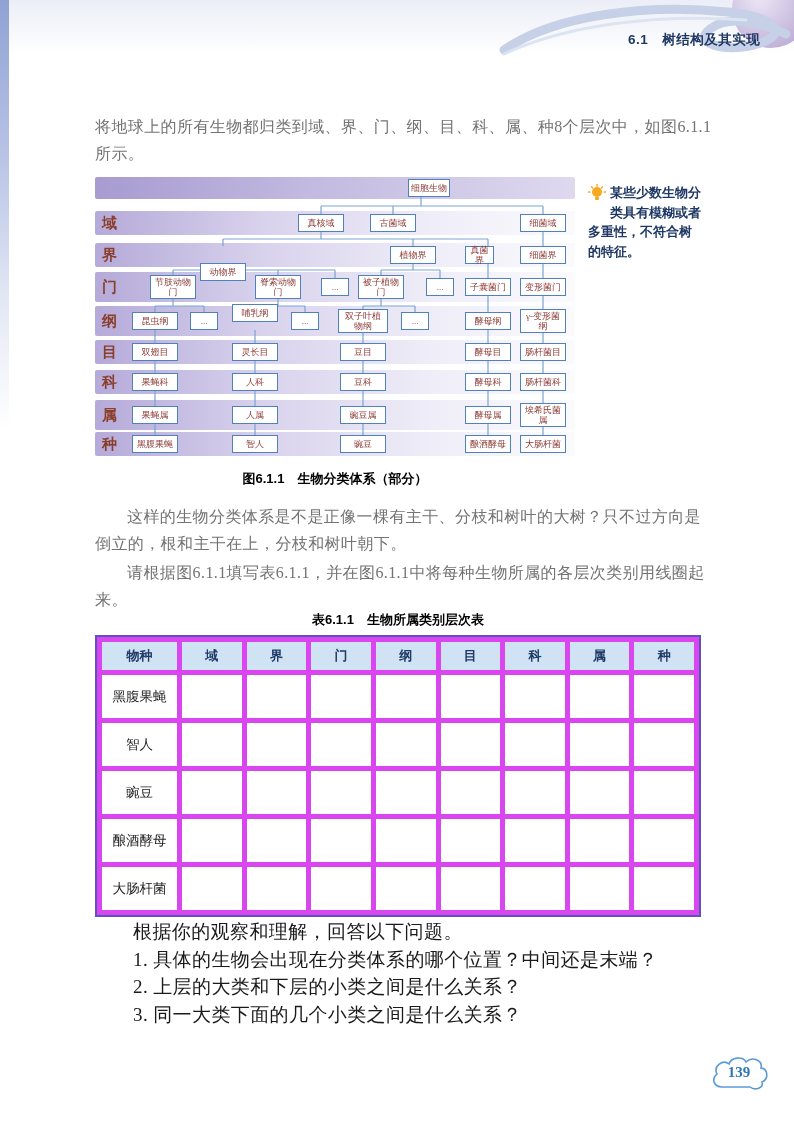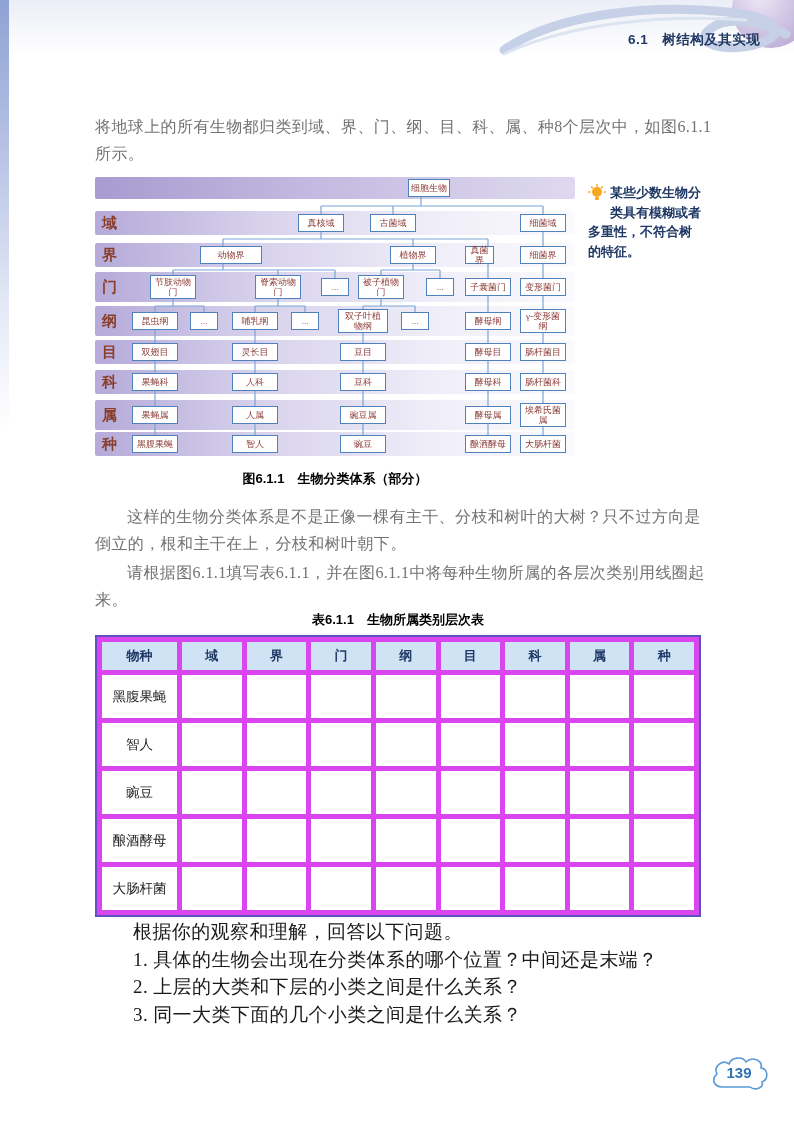--- a/index.html
+++ b/index.html
@@ -82,21 +82,21 @@
     font-family:"Liberation Sans", sans-serif; font-weight:bold; font-size:13px;
   }
   
   .questions { position:absolute; left:95px; top:918px; width:620px;
     font-size:19px; line-height:27.5px; letter-spacing:0.4px; }
   .questions div { text-indent:2em; }
   
   .page-cloud { position:absolute; left:710px; top:1056px; width:58px; height:38px; }
   .page-cloud .num {
     position:absolute; left:0; top:8px; width:58px; text-align:center;
-    font-family:Liberation Sans, sans-serif; font-size:15px; font-weight:bold; color:#2e75b6;
+    font-family:Liberation Serif, serif; font-size:15px; font-weight:bold; color:#2e75b6;
   }
 </style>
 </head>
 <body>
 
 <div class="top-band"></div>
 <div class="corner-sphere"></div>
 <svg class="swoosh" width="296" height="66" viewBox="0 0 296 66">
   <path d="M6,48 C58,12 150,2 230,10 C280,15 292,34 256,43 C224,50 194,41 212,27 C228,14 260,18 288,32" stroke="#c6d0e6" stroke-width="9" fill="none" stroke-linecap="round"></path>
   <path d="M6,52 C70,22 160,12 248,18" stroke="#dde4f1" stroke-width="3" fill="none" stroke-linecap="round"></path>
@@ -140,34 +140,34 @@
   <div class="rowlabel" style="top:137px">纲</div>
   <div class="rowlabel" style="top:168px">目</div>
   <div class="rowlabel" style="top:198px">科</div>
   <div class="rowlabel" style="top:231px">属</div>
   <div class="rowlabel" style="top:260px">种</div>
 
   <div class="node" style="left:313px;top:4px;width:42px">细胞生物</div>
   <div class="node" style="left:203px;top:39px;width:46px">真核域</div>
   <div class="node" style="left:275px;top:39px;width:46px">古菌域</div>
   <div class="node" style="left:425px;top:39px;width:46px">细菌域</div>
-  <div class="node" style="left:105px;top:71px;width:62px">动物界</div>
+  <div class="node" style="left:105px;top:88px;width:46px">动物界</div>
   <div class="node" style="left:295px;top:71px;width:46px">植物界</div>
   <div class="node" style="left:370px;top:71px;width:29px">真菌界</div>
   <div class="node" style="left:425px;top:71px;width:46px">细菌界</div>
   <div class="node" style="left:55px;top:100px;width:46px;height:24px">节肢动物门</div>
   <div class="node" style="left:160px;top:100px;width:46px;height:24px">脊索动物门</div>
   <div class="node" style="left:226px;top:103px;width:28px">...</div>
   <div class="node" style="left:263px;top:100px;width:46px;height:24px">被子植物门</div>
   <div class="node" style="left:331px;top:103px;width:28px">...</div>
   <div class="node" style="left:370px;top:103px;width:46px">子囊菌门</div>
   <div class="node" style="left:425px;top:103px;width:46px">变形菌门</div>
   <div class="node" style="left:37px;top:137px;width:46px">昆虫纲</div>
   <div class="node" style="left:95px;top:137px;width:28px">...</div>
-  <div class="node" style="left:137px;top:137px;width:46px">哺乳纲</div>
+  <div class="node" style="left:137px;top:129px;width:46px">哺乳纲</div>
   <div class="node" style="left:196px;top:137px;width:28px">...</div>
   <div class="node" style="left:243px;top:134px;width:50px;height:24px">双子叶植物纲</div>
   <div class="node" style="left:306px;top:137px;width:28px">...</div>
   <div class="node" style="left:370px;top:137px;width:46px">酵母纲</div>
   <div class="node" style="left:425px;top:134px;width:46px;height:24px">γ-变形菌纲</div>
   <div class="node" style="left:37px;top:168px;width:46px">双翅目</div>
   <div class="node" style="left:137px;top:168px;width:46px">灵长目</div>
   <div class="node" style="left:245px;top:168px;width:46px">豆目</div>
   <div class="node" style="left:370px;top:168px;width:46px">酵母目</div>
   <div class="node" style="left:425px;top:168px;width:46px">肠杆菌目</div>

